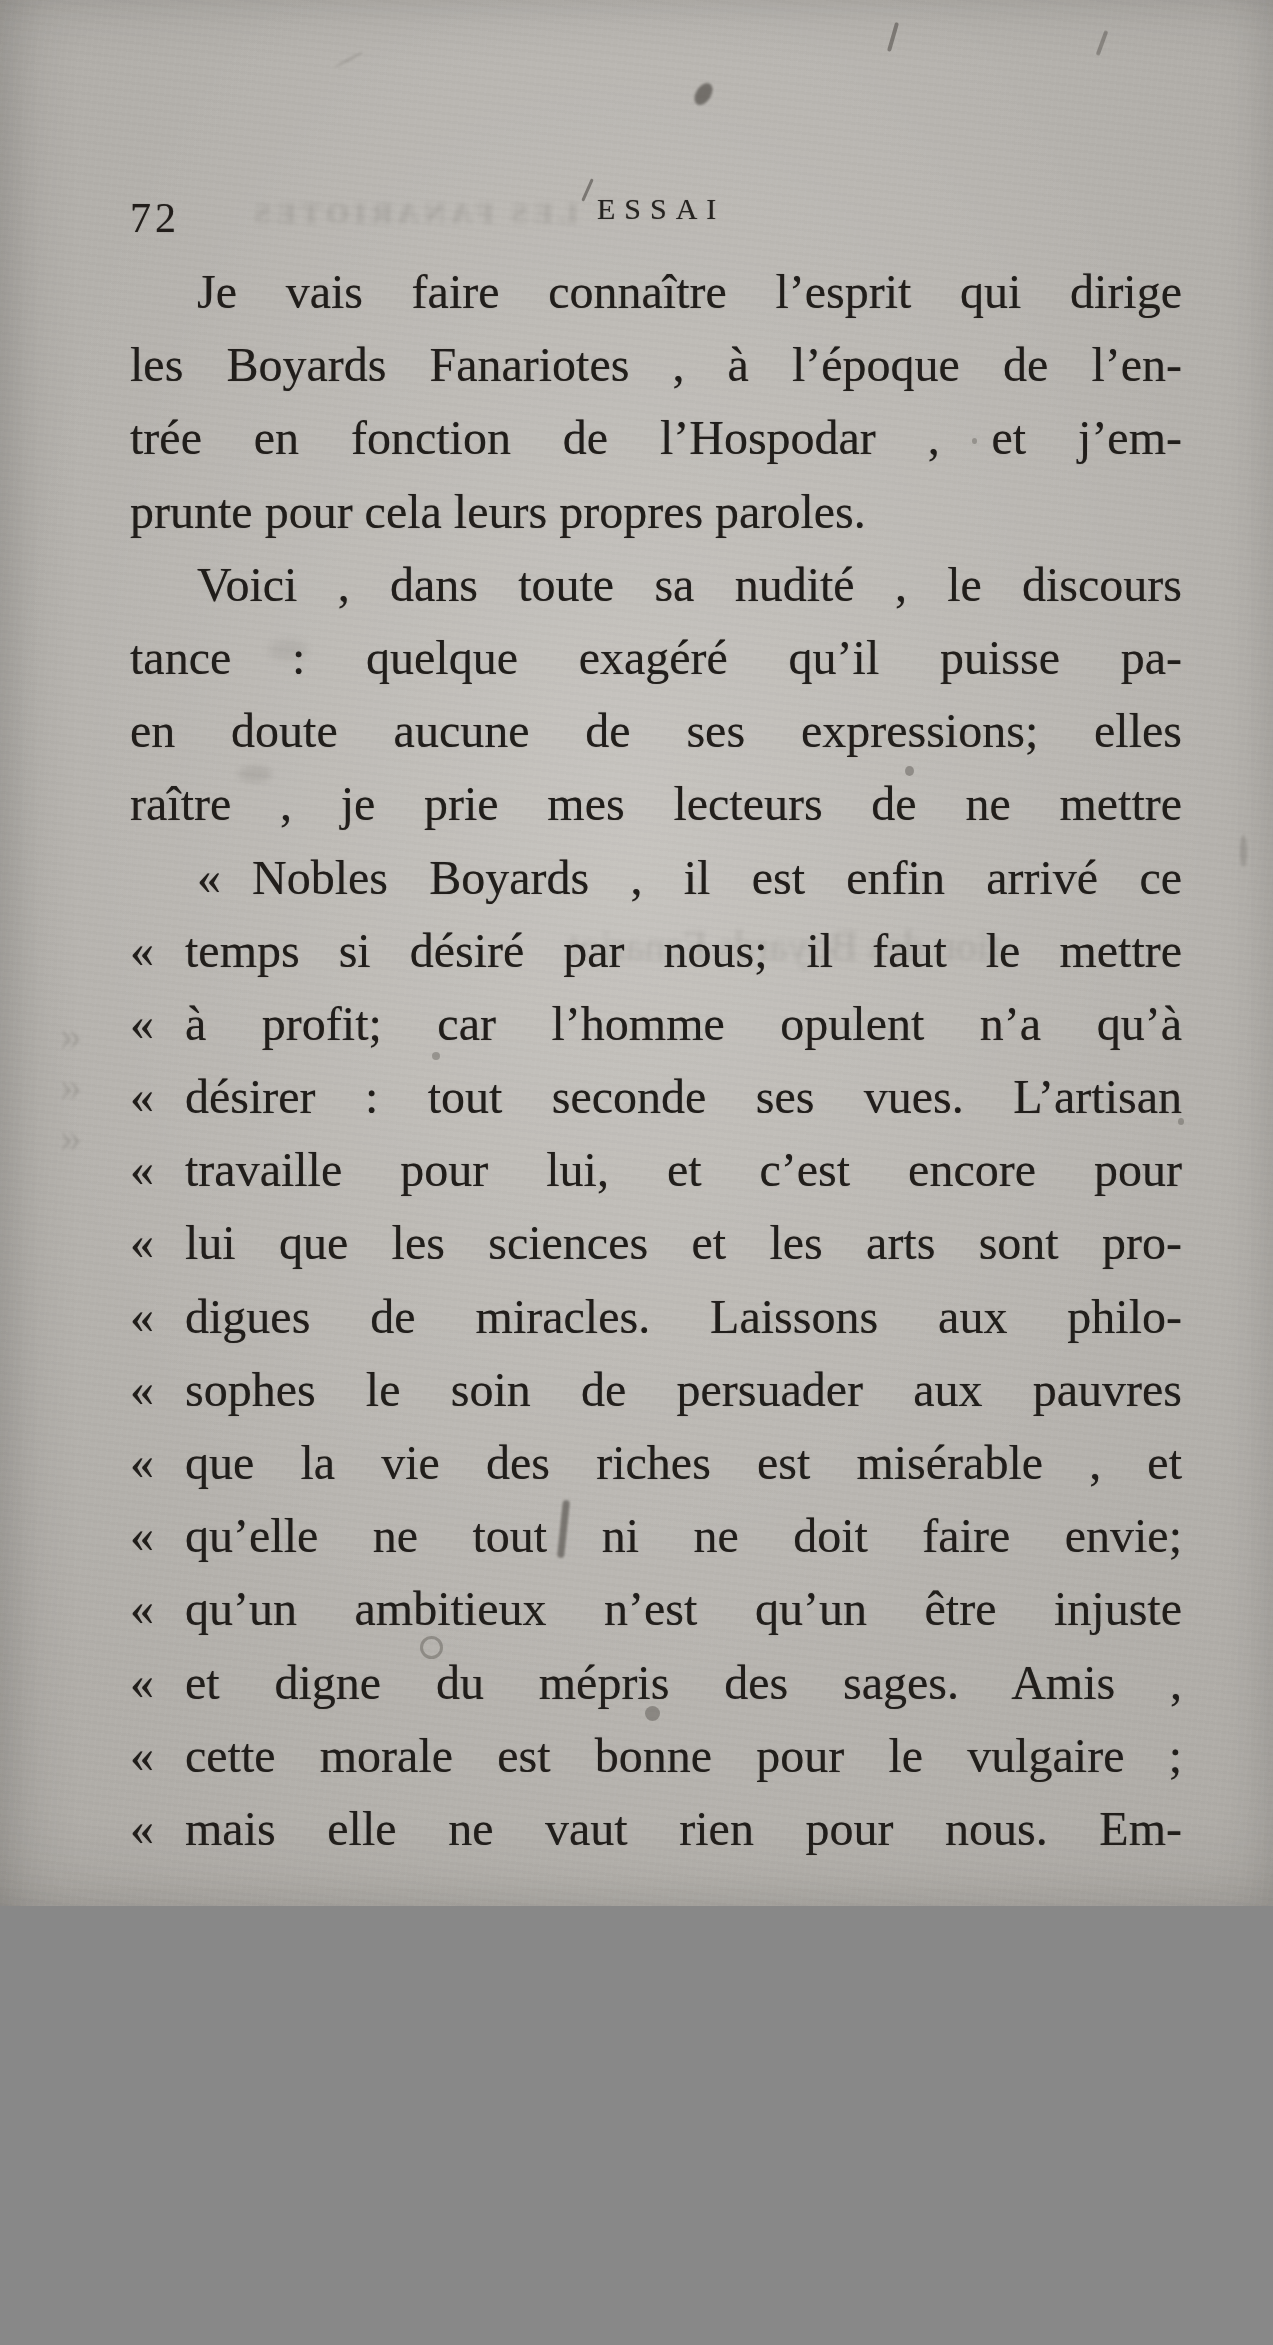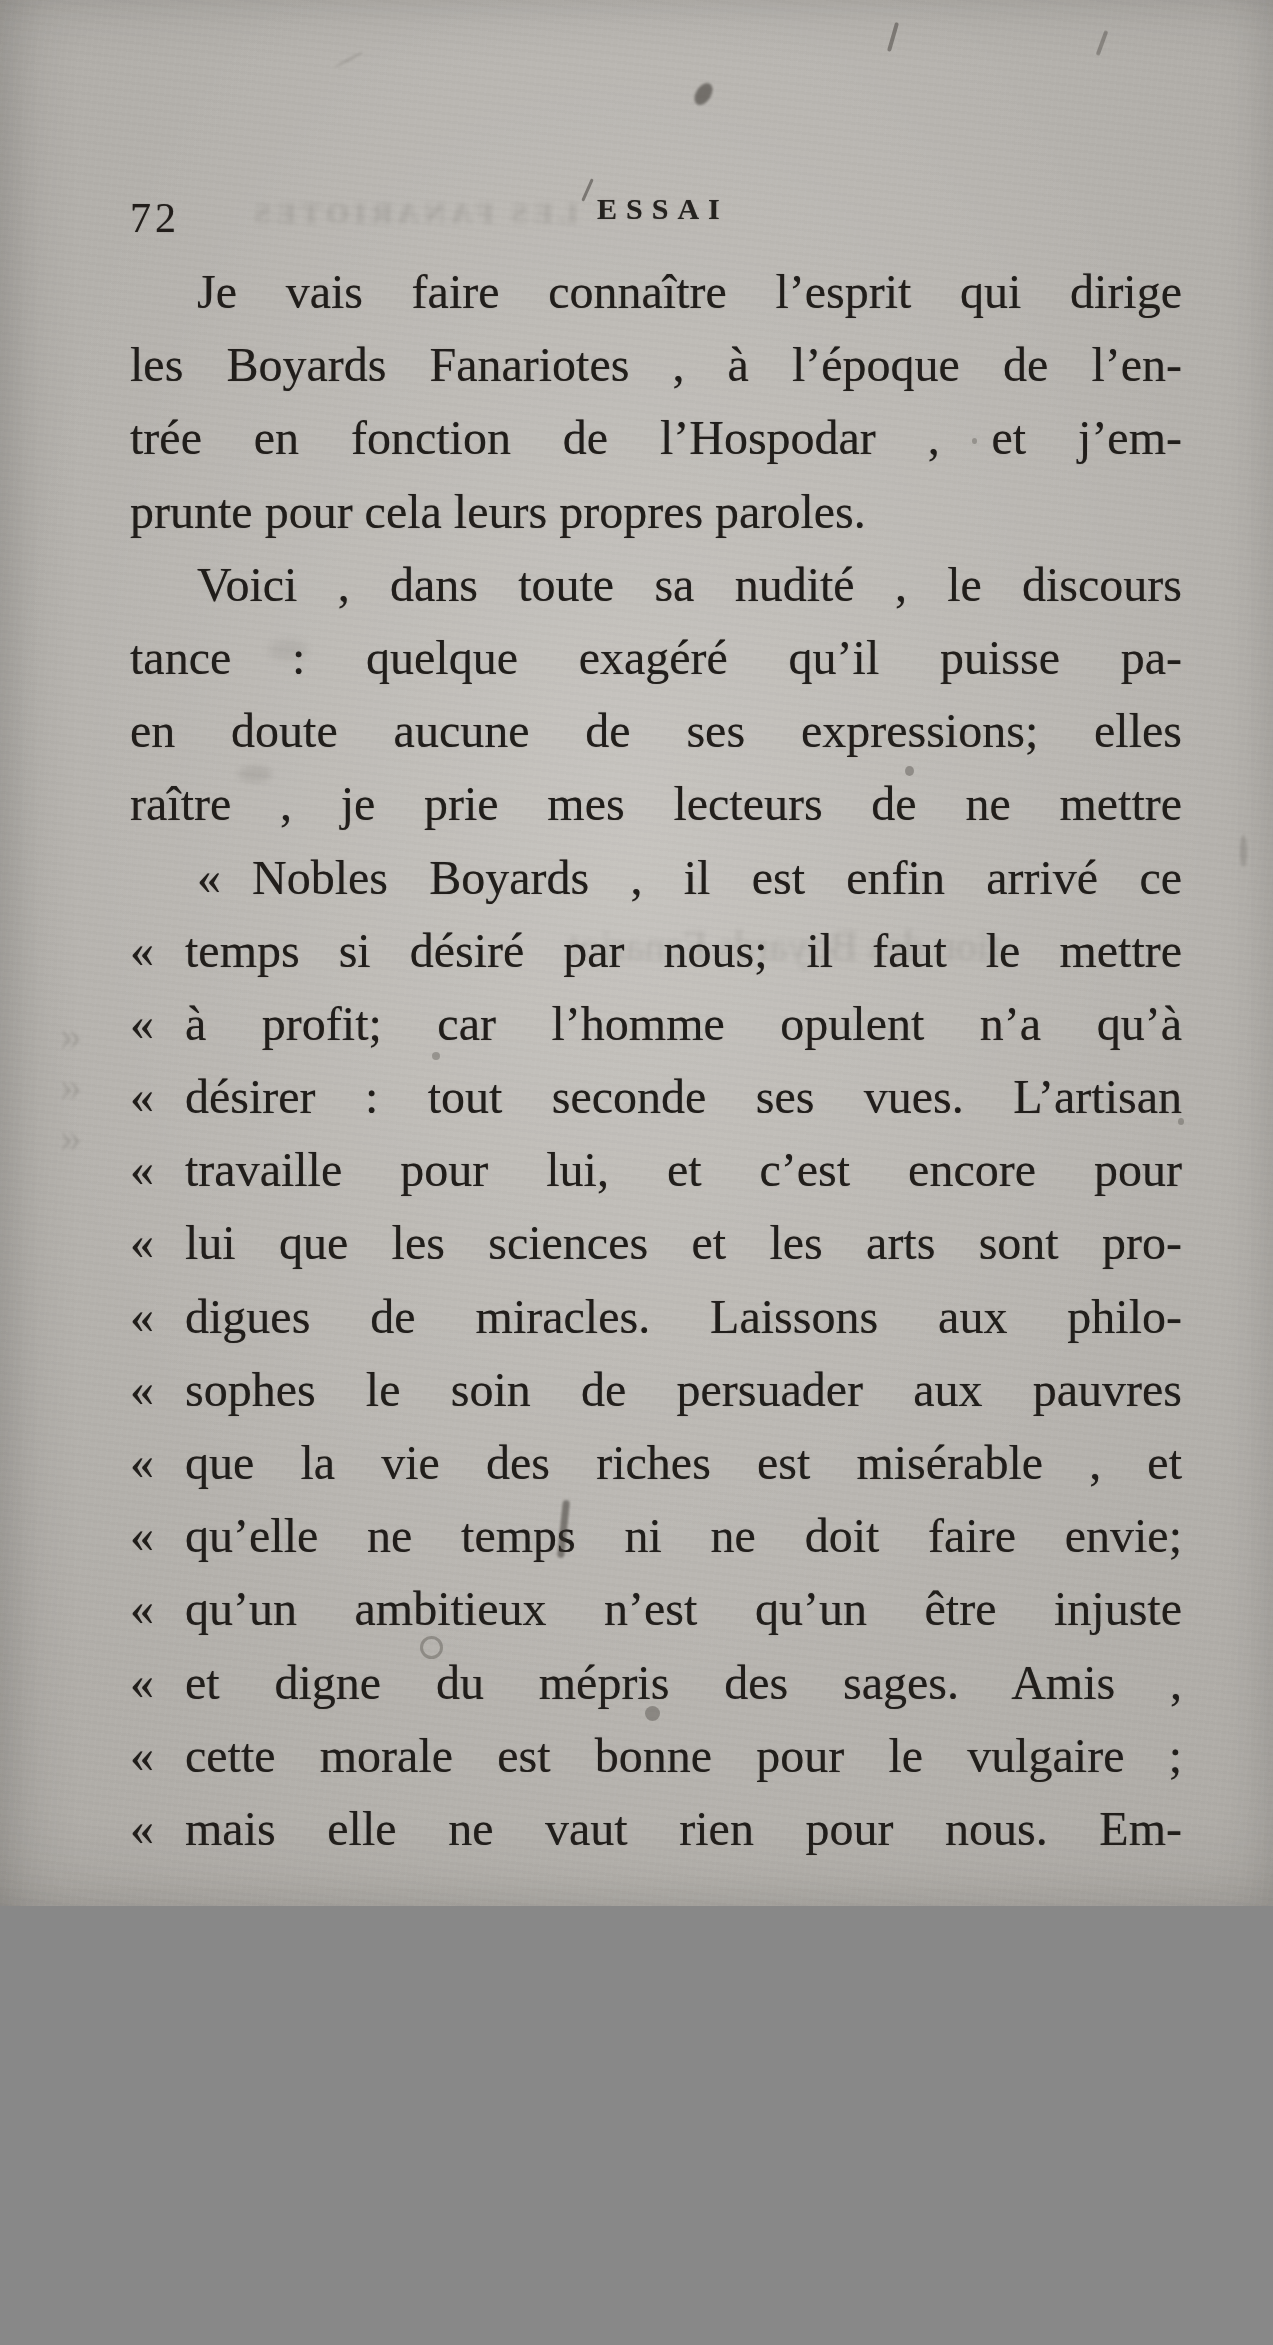--- a/index.html
+++ b/index.html
@@ -24,21 +24,21 @@
   .ink{ filter:blur(0.45px); text-shadow:0 0 0.8px rgba(25,22,20,0.55); }
 
   
   .pagenum{
     position:absolute;left:130px;top:194px;
     font-size:42px;line-height:48px;letter-spacing:4px;
     color:rgba(28,25,22,0.92);
   }
   .headtitle{
     position:absolute;left:597px;top:192px;
-    font-size:30px;line-height:34px;font-weight:bold;letter-spacing:9px;
+    font-size:30px;line-height:34px;font-weight:normal;letter-spacing:9px;
     color:rgba(30,27,24,0.88);
   }
 
   
   .text-block{
     position:absolute;left:130px;top:255px;width:1052px;
   }
   .line{
     height:73.2px;line-height:73.2px;
     font-size:48px;
@@ -141,21 +141,21 @@
       <div class="line just q">
         <span class="gmark">«</span>
         <span class="ltext">sophes le soin de persuader aux pauvres</span>
       </div>
       <div class="line just q">
         <span class="gmark">«</span>
         <span class="ltext">que la vie des riches est misérable , et</span>
       </div>
       <div class="line just q">
         <span class="gmark">«</span>
-        <span class="ltext">qu’elle ne temps ni ne doit faire envie;</span>
+        <span class="ltext">qu’elle ne tout ni ne doit faire envie;</span>
       </div>
       <div class="line just q">
         <span class="gmark">«</span>
         <span class="ltext">qu’un ambitieux n’est qu’un être injuste</span>
       </div>
       <div class="line just q">
         <span class="gmark">«</span>
         <span class="ltext">et digne du mépris des sages. Amis ,</span>
       </div>
       <div class="line just q">

